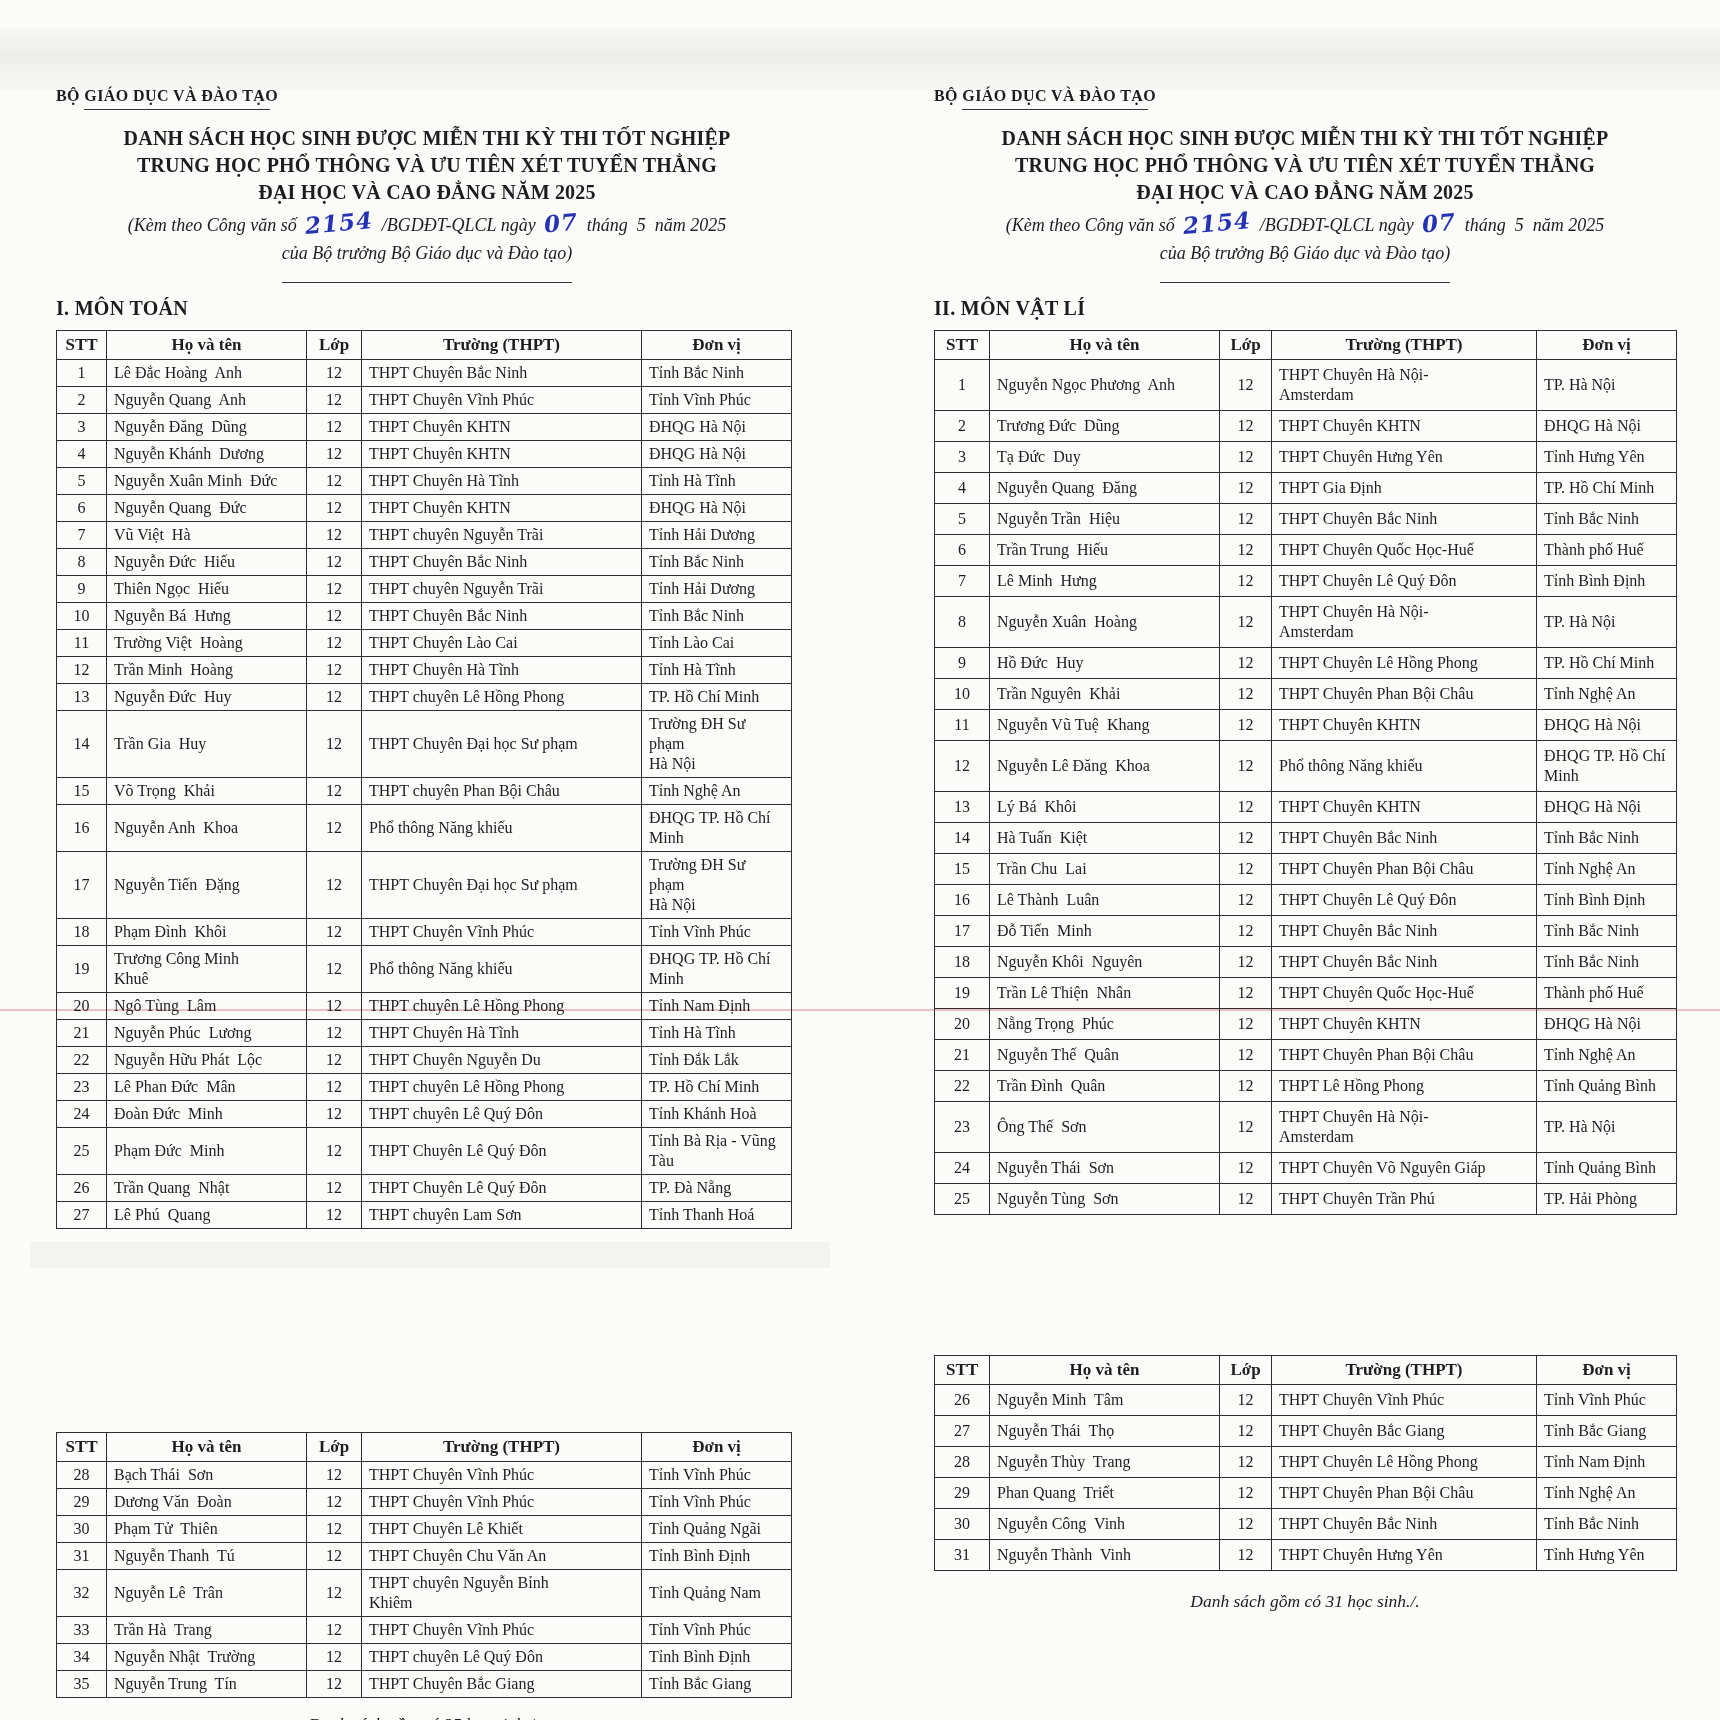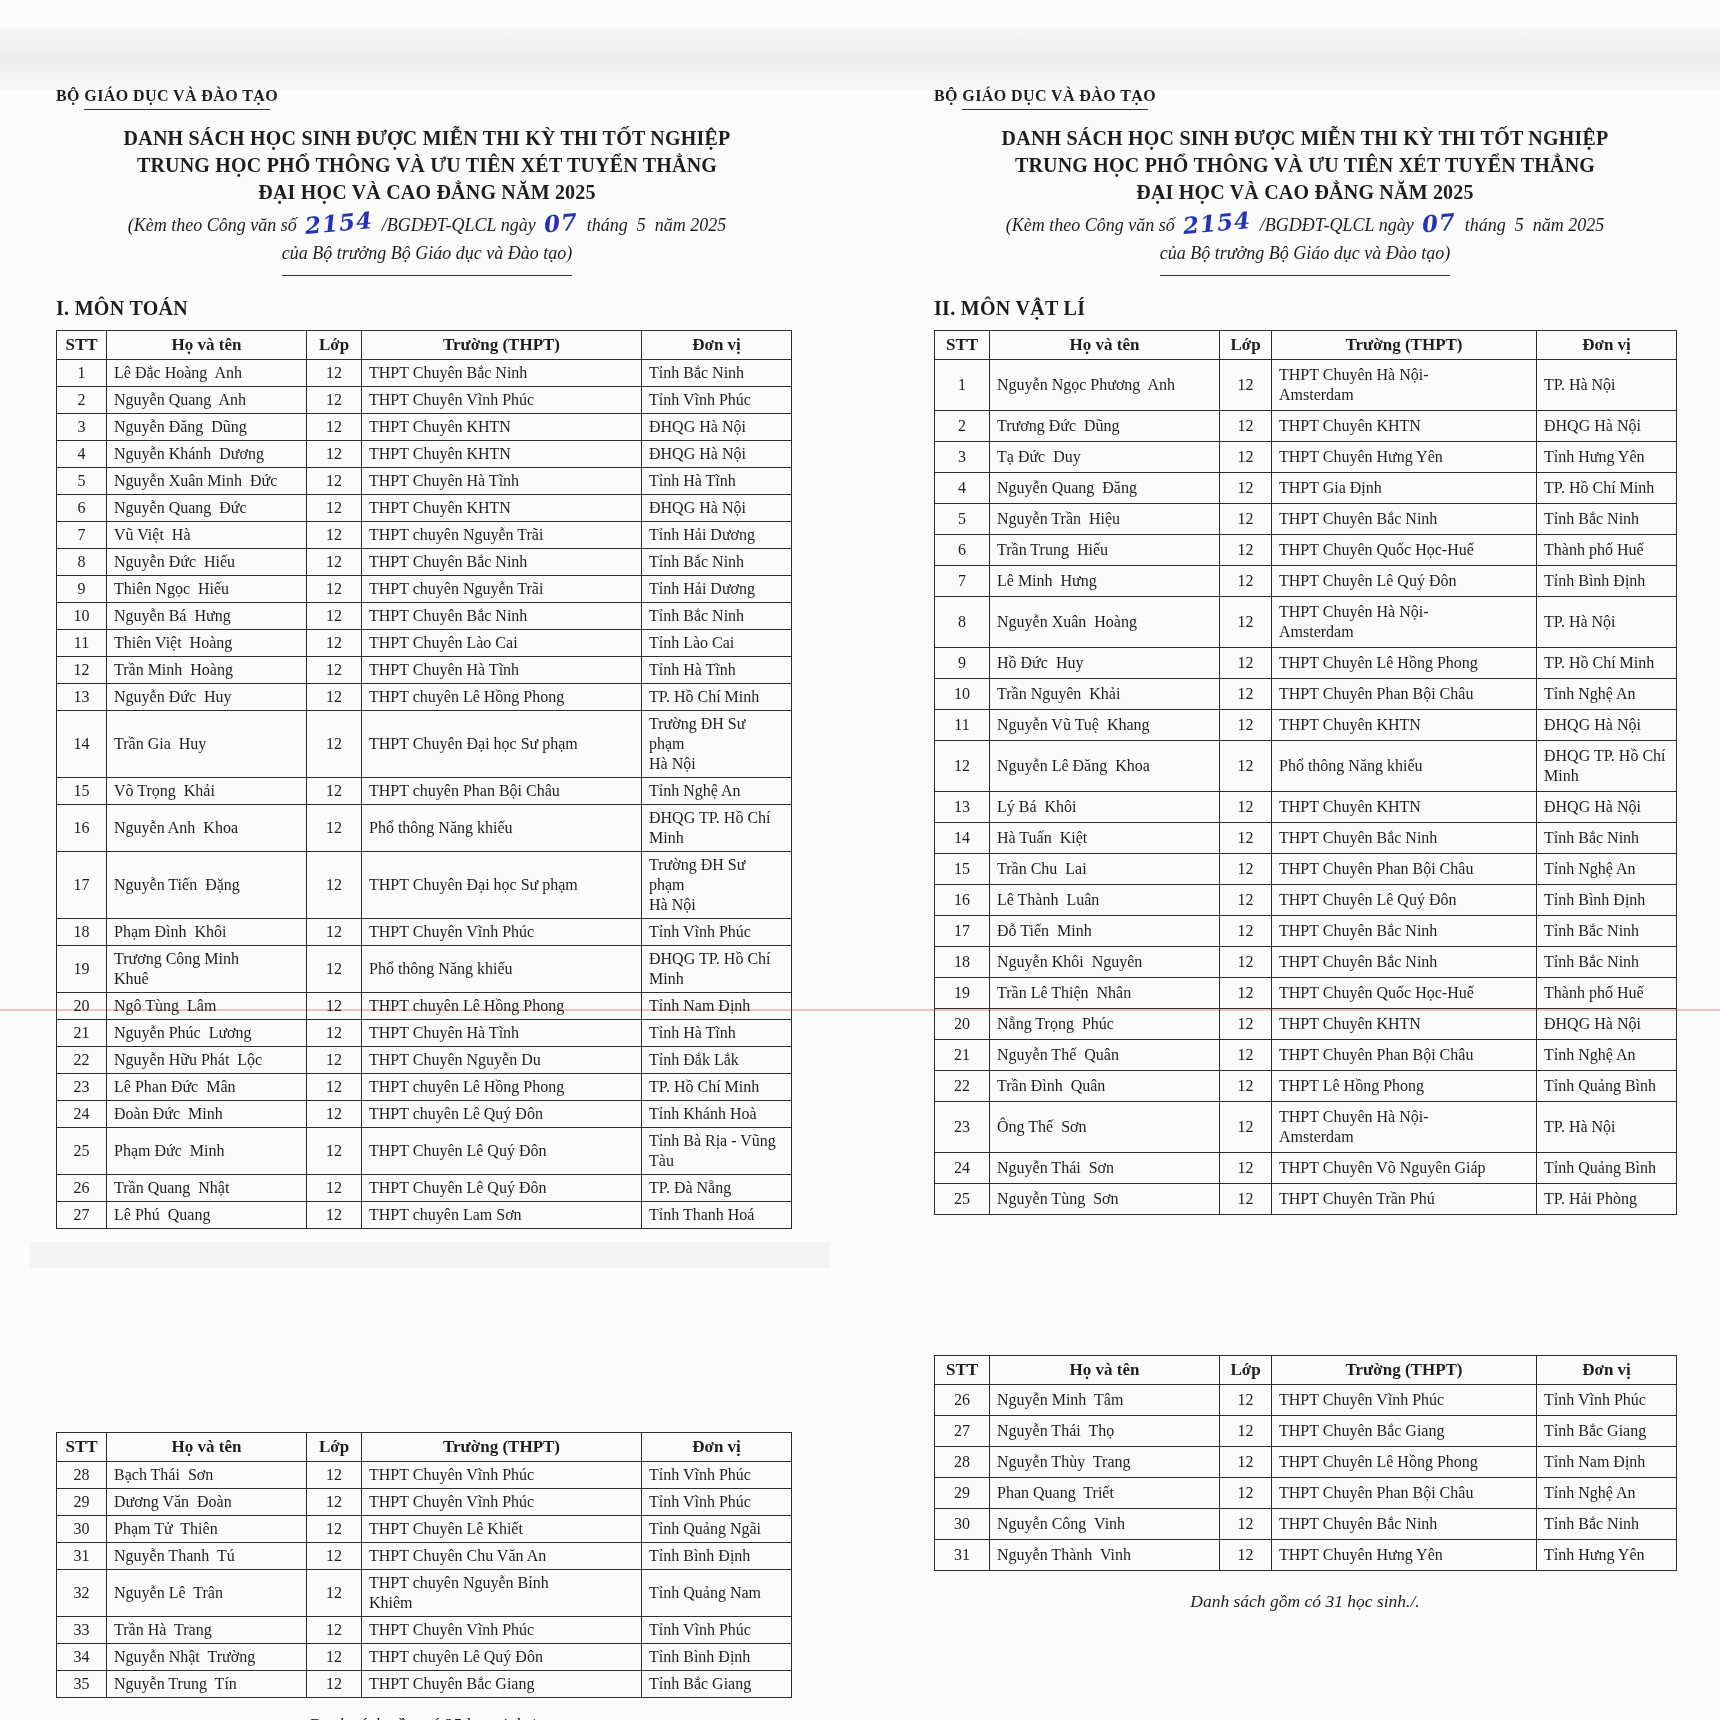--- a/index.html
+++ b/index.html
@@ -18,21 +18,21 @@
   .page{position:absolute;top:25px;width:840px;}
   .page-l{left:30px;padding-left:26px;}
   .page-r{left:848px;padding-left:86px;}
   .org{display:inline-block;position:relative;margin-top:62px;
     font-size:16px;font-weight:bold;letter-spacing:.4px;}
   .org::after{content:"";position:absolute;left:28px;right:8px;bottom:-5px;border-bottom:1.5px solid #333;}
   .head-block{width:742px;text-align:center;margin-top:20px;}
   .title{font-size:20px;font-weight:bold;line-height:27px;letter-spacing:.2px;}
   .subtitle{font-size:18px;font-style:italic;margin-top:5px;white-space:pre-wrap;line-height:28px;}
   .subtitle2{font-size:18px;font-style:italic;line-height:28px;}
-  .subtitle2 .u{border-bottom:1.5px solid #333;padding-bottom:12px;}
+  .subtitle2 .u{border-bottom:1.5px solid #333;padding-bottom:19px;}
   .hand{display:inline-block;font-family:"DejaVu Serif",serif;font-weight:bold;font-style:italic;
     font-size:23px;color:#2433b5;transform:rotate(-5deg);margin:0 4px;letter-spacing:1px;line-height:20px;}
   .section{font-size:20px;font-weight:bold;margin-top:30px;letter-spacing:.3px;}
   table{border-collapse:collapse;table-layout:fixed;margin-top:10px;border:1.5px solid #232323;}
   th,td{border:1px solid #2e2e2e;}
   th{font-size:17px;padding:4px 2px;text-align:center;}
   td{font-size:16px;line-height:20px;padding:3px 7px;white-space:pre-wrap;vertical-align:middle;
     overflow:hidden;}
   td.c0,td.c2{text-align:center;padding-left:2px;padding-right:2px;}
   .page-l col.w0{width:50px;}  .page-l col.w1{width:200px;} .page-l col.w2{width:55px;}
@@ -149,21 +149,21 @@
           </tr>
           <tr>
             <td class="c0">10</td>
             <td class="c1">Nguyễn Bá  Hưng</td>
             <td class="c2">12</td>
             <td class="c3">THPT Chuyên Bắc Ninh</td>
             <td class="c4">Tỉnh Bắc Ninh</td>
           </tr>
           <tr>
             <td class="c0">11</td>
-            <td class="c1">Thiên Việt  Hoàng</td>
+            <td class="c1">Trường Việt  Hoàng</td>
             <td class="c2">12</td>
             <td class="c3">THPT Chuyên Lào Cai</td>
             <td class="c4">Tỉnh Lào Cai</td>
           </tr>
           <tr>
             <td class="c0">12</td>
             <td class="c1">Trần Minh  Hoàng</td>
             <td class="c2">12</td>
             <td class="c3">THPT Chuyên Hà Tĩnh</td>
             <td class="c4">Tỉnh Hà Tĩnh</td>

